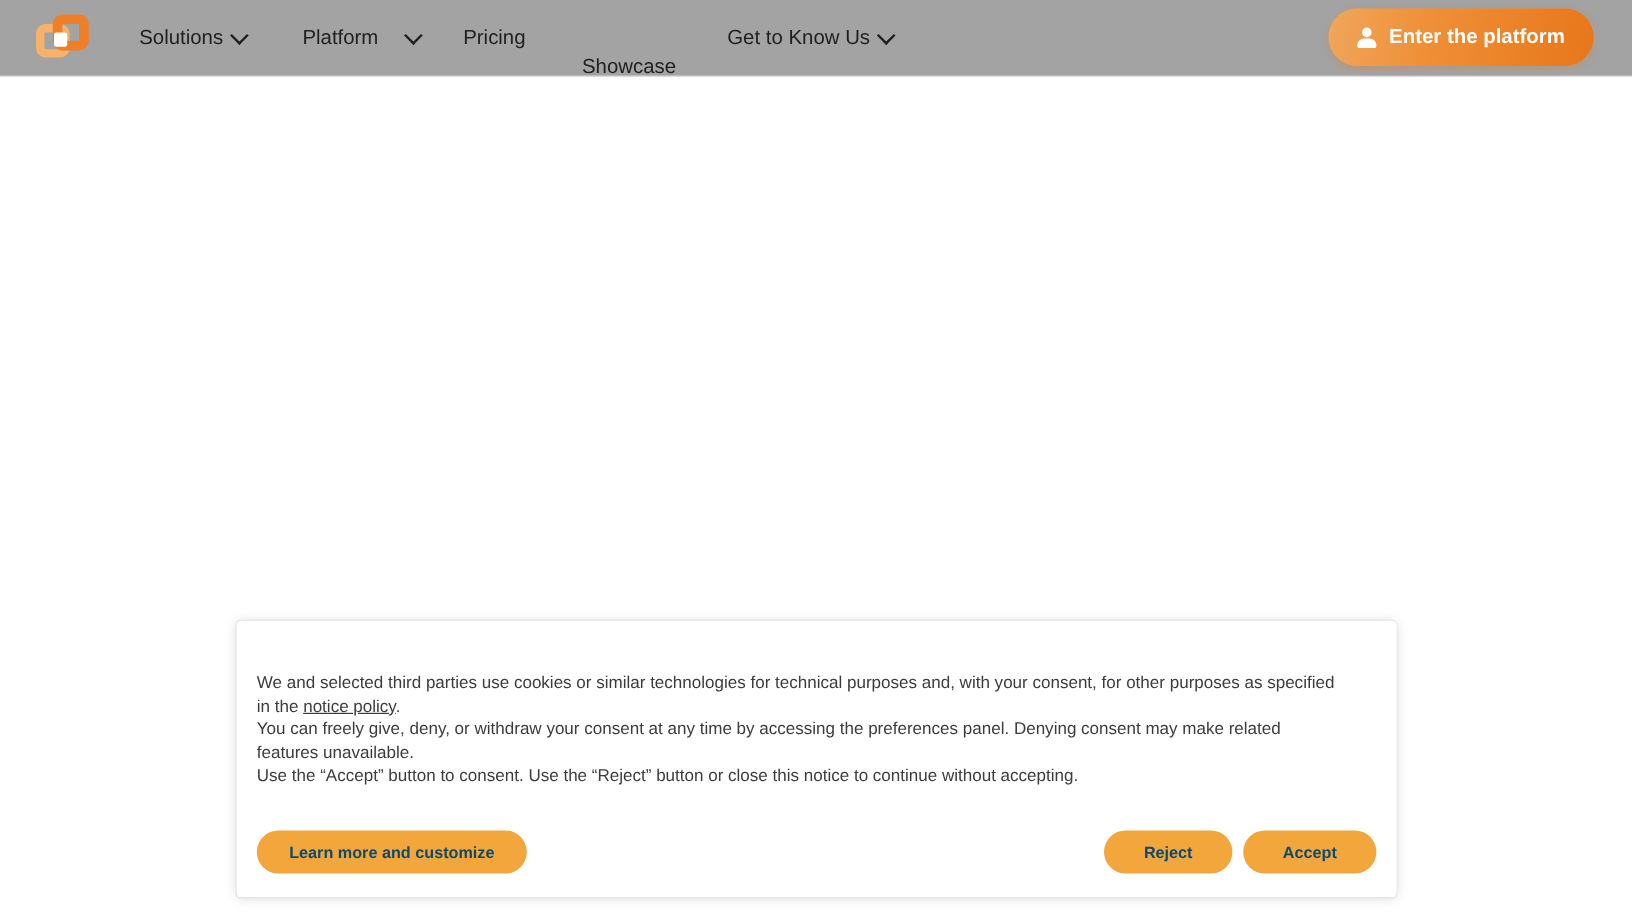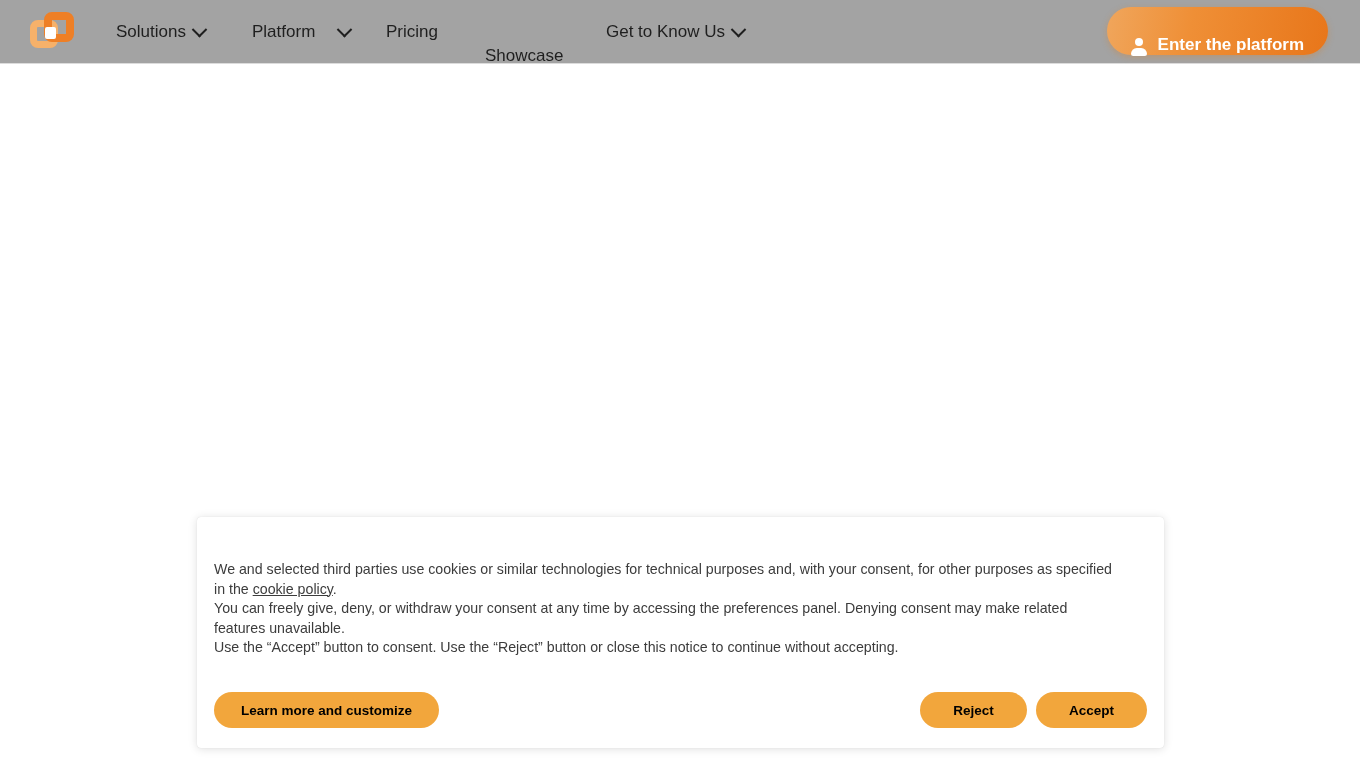--- a/index.html
+++ b/index.html
@@ -108,21 +108,21 @@
     height: 48px;
     padding: 0 24px;
     border: none;
     border-radius: 26px;
     background: linear-gradient(100deg, #f0a65c 0%, #ef8f36 38%, #e8761a 100%);
     color: #ffffff;
     font-size: 17px;
     font-weight: bold;
     font-family: inherit;
     display: flex;
-    align-items: flex-end;
+    align-items: center;
     gap: 10px;
     cursor: pointer;
     box-shadow: 0 2px 6px rgba(224,126,32,0.35);
   }
   .user-icon {
     position: relative;
     width: 17px; height: 17px;
     flex: 0 0 auto;
   }
   .user-icon::before {
@@ -206,21 +206,21 @@
     left: 0; right: 0;
     top: 175px;
     padding: 0 17px 0 17px;
     display: flex;
     align-items: center;
   }
   .btn-pill {
     border: none;
     border-radius: 22px;
     background: #f2a63c;
-    color: #000000;
+    color: #0c4a6e;
     font-size: 13.5px;
     font-weight: bold;
     font-family: inherit;
     height: 36px;
     cursor: pointer;
     padding: 0 22px;
   }
   .btn-learn { padding: 0 27px; }
   .spacer { flex: 1 1 auto; }
   .btn-reject { width: 107px; margin-right: 9px; }
@@ -270,21 +270,21 @@
   </button>
 
 </header>
 
 <main class="page-body"></main>
 
 <section class="cookie-notice">
 
 
   <div class="notice-body">
-    <p><span>We and selected third parties use cookies or similar technologies for technical purposes and, with your consent, for other purposes as specified in the </span><a class="cookie-link">cookie policy</a><span>.</span></p>
+    <p><span>We and selected third parties use cookies or similar technologies for technical purposes and, with your consent, for other purposes as specified in the </span><a class="cookie-link">notice policy</a><span>.</span></p>
     <p>You can freely give, deny, or withdraw your consent at any time by accessing the preferences panel. Denying consent may make related features unavailable.</p>
     <p>Use the “Accept” button to consent. Use the “Reject” button or close this notice to continue without accepting.</p>
   </div>
 
   <div class="notice-actions">
     <button class="btn-pill btn-learn">Learn more and customize</button>
     <span class="spacer"></span>
     <button class="btn-pill btn-reject">Reject</button>
     <button class="btn-pill btn-accept">Accept</button>
   </div>

